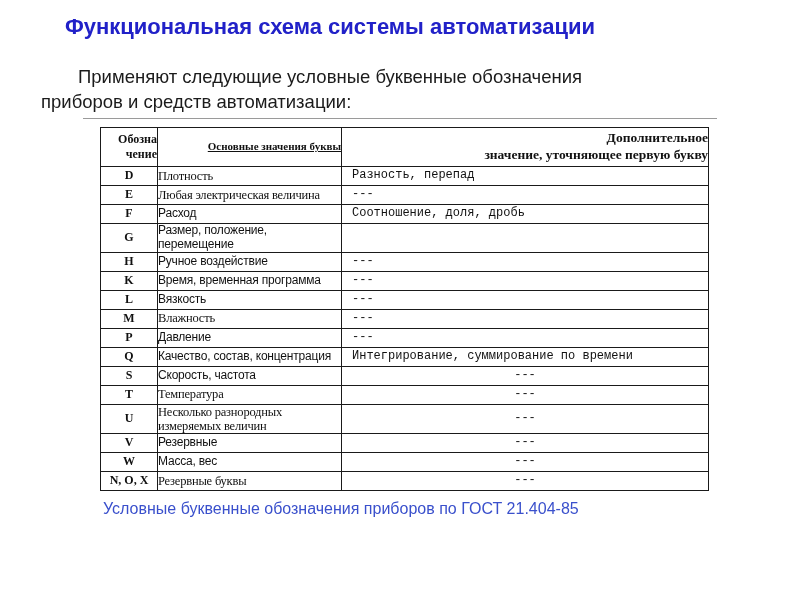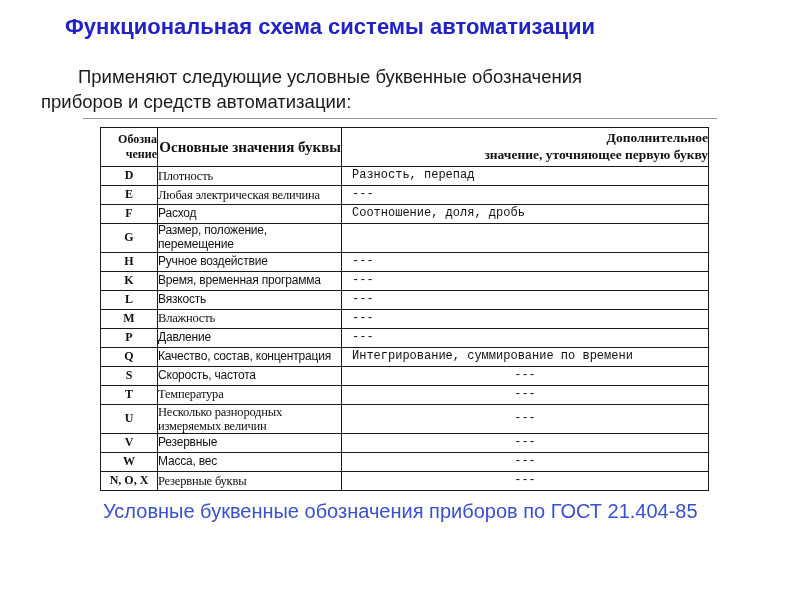--- a/index.html
+++ b/index.html
@@ -65,40 +65,40 @@
   }
   table.gost thead th {
     height: 38px;
     font-family: "Liberation Serif", serif;
     font-weight: bold;
     text-align: right;
     vertical-align: middle;
     line-height: 1.25;
   }
   th.h-code { font-size: 12px; }
-  th.h-meaning { font-size: 15px; }
+  th.h-meaning { font-size: 11px; text-decoration: underline; }
   th.h-extra { font-size: 13.5px; }
   table.gost tbody tr { height: 19px; }
   table.gost td { font-size: 12px; line-height: 1.15; vertical-align: middle; }
   td.code {
     font-family: "Liberation Serif", serif;
     font-weight: bold;
     font-size: 13px;
     text-align: center;
   }
   td.meaning { padding-left: 6px; letter-spacing: -0.2px; }
   td.meaning.serif { font-family: "Liberation Serif", serif; font-size: 12.5px; margin-top: 8px; }
   td.extra { font-family: Liberation Mono, monospace; font-size: 12.5px; }
   td.extra.left { text-align: left; padding-left: 10px; }
   td.extra.center { text-align: center; }
   .caption {
     position: absolute;
     top: 500px;
     left: 103px;
-    font-size: 20px;
+    font-size: 16px;
     color: #3a50cc;
     margin: 0;
     white-space: nowrap;
   }
 </style>
 </head>
 <body>
 
 <div class="slide">
 

